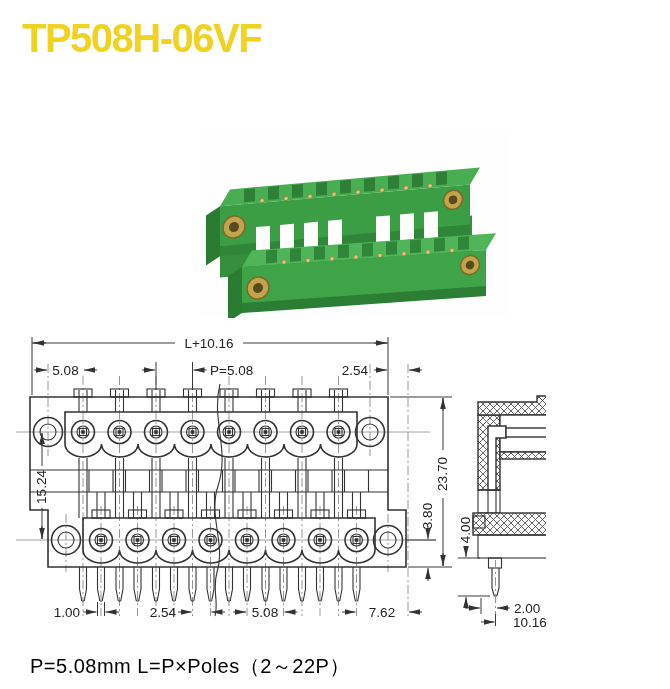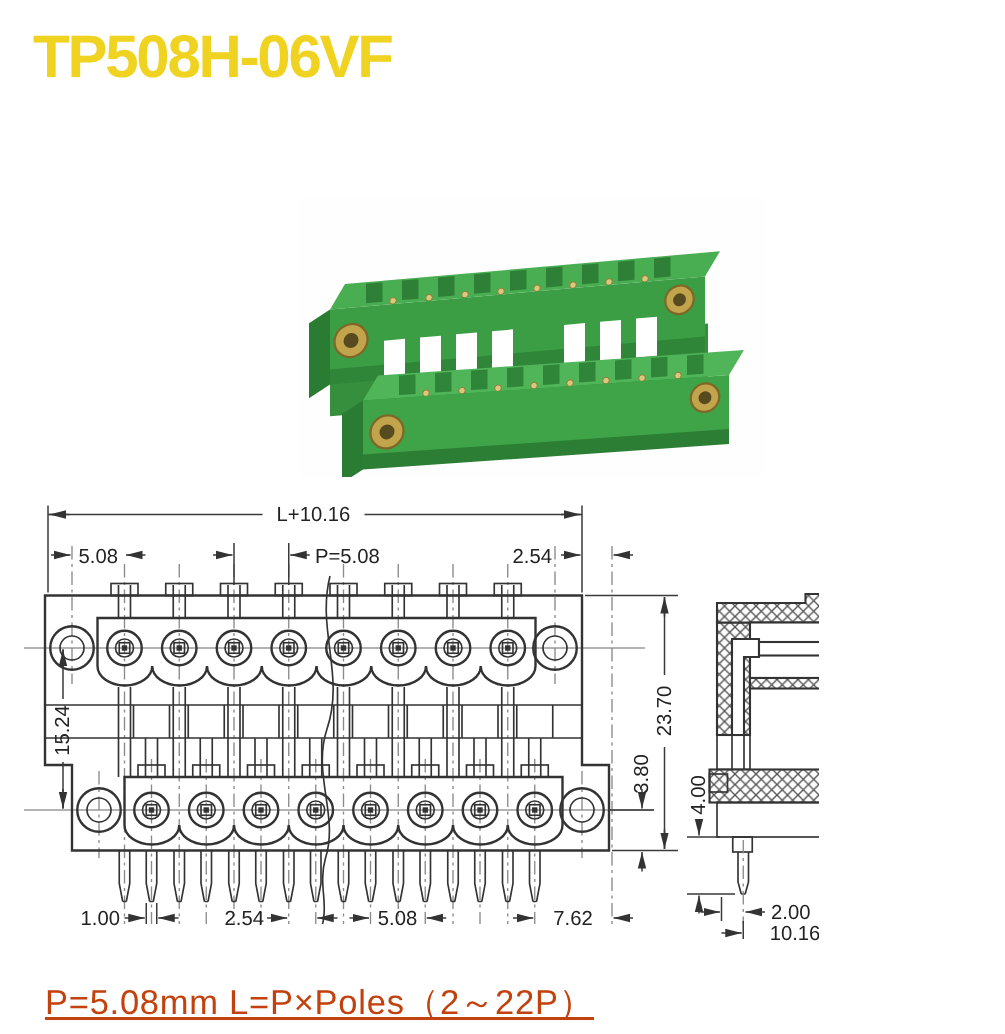--- a/index.html
+++ b/index.html
@@ -2,22 +2,22 @@
 <html><head>
 <meta charset="utf-8">
 <style>
   html,body{margin:0;padding:0;background:#fff;}
   .page{position:relative;width:546px;height:689px;background:#fff;overflow:hidden;
         font-family:"Liberation Sans",sans-serif;}
   .title-line{position:absolute;left:22px;font-weight:bold;font-size:40px;
               letter-spacing:-1.5px;color:#EFD320;white-space:nowrap;line-height:1;}
   .title-1{top:18px;}
   .title-2{top:74px;}
-  .caption{position:absolute;left:30px;top:653px;font-size:23px;color:#c2410c;
-           letter-spacing:0.5px;white-space:nowrap;text-decoration:underline;}
+  .caption{position:absolute;left:30px;top:653px;font-size:20px;color:#000000;
+           letter-spacing:0.5px;white-space:nowrap;}
   svg text{font-family:"Liberation Sans",sans-serif;font-size:13.5px;fill:#222;}
   .ln{stroke:#333;stroke-width:1.6;fill:none;}
   .ln2{stroke:#333;stroke-width:1.1;fill:none;}
   .lnw{stroke:#333;stroke-width:1.4;fill:#fff;}
   .hat{stroke:#333;stroke-width:1.4;fill:url(#hx);}
   .cl{stroke:#8a8a8a;stroke-width:0.9;fill:none;stroke-dasharray:9 3 2 3;}
   .rcl{stroke:#9a9a9a;stroke-width:0.9;fill:none;}
   .dim{stroke:#3a3a3a;stroke-width:1;fill:none;}
 </style>
 </head>

